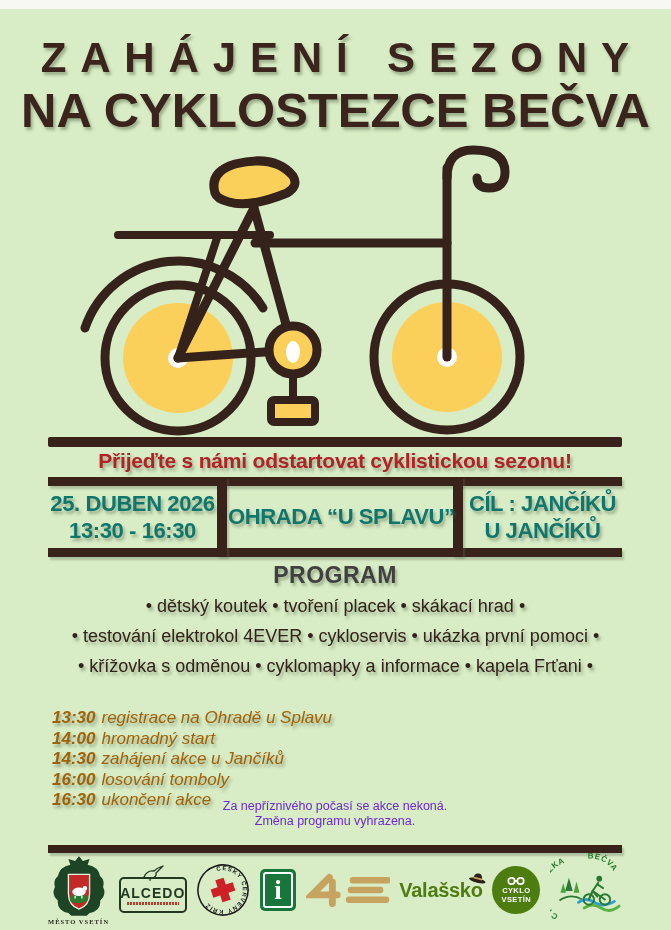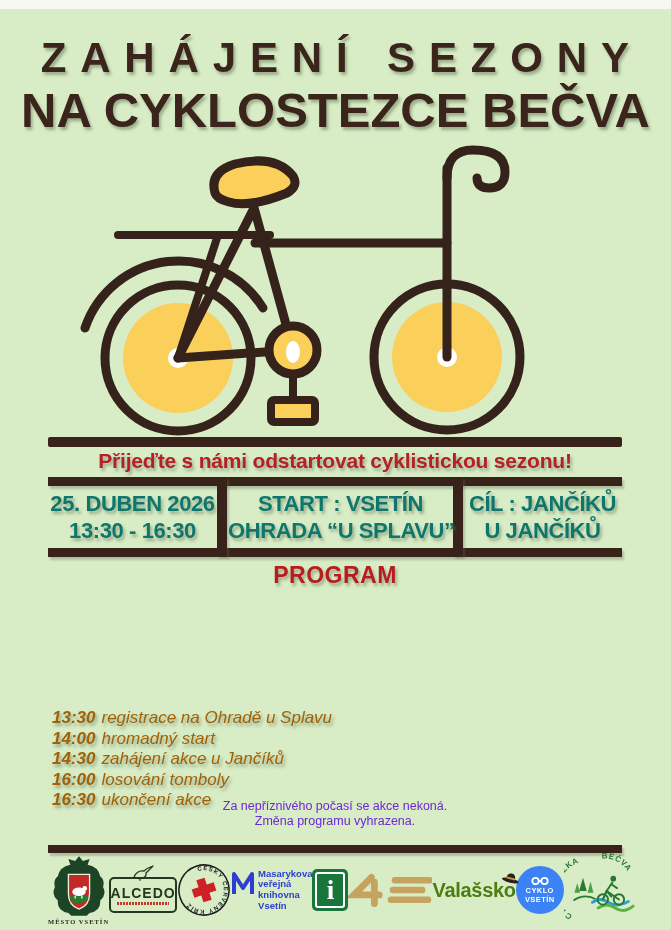--- a/index.html
+++ b/index.html
@@ -17,21 +17,21 @@
   .bar3{top:548px;height:9px;}
   .bar4{top:845px;height:8px;}
   .vsep{position:absolute;top:477px;height:80px;width:10px;background:#38221a;box-shadow:2px 2px 2px rgba(96,116,82,.35);}
   .vsep1{left:217px;} .vsep2{left:453px;}
   .tagline{position:absolute;top:449px;left:48px;width:574px;text-align:center;font-size:21px;font-weight:bold;
       letter-spacing:-.2px;color:#b32025;white-space:nowrap;}
   .info-cell{position:absolute;top:487px;height:61px;display:flex;flex-direction:column;justify-content:center;
       text-align:center;font-size:22px;font-weight:bold;line-height:1.22;letter-spacing:-.4px;color:#0f766e;white-space:nowrap;}
   .ic1{left:48px;width:169px;} .ic2{left:228px;width:225px;} .ic3{left:463px;width:159px;}
   .program-h{position:absolute;top:562px;left:48px;width:574px;text-align:center;font-size:23px;font-weight:bold;
-      letter-spacing:.5px;color:#b91c1c;}
+      letter-spacing:.5px;color:#404040;}
   .bullets{position:absolute;top:591px;left:0;width:671px;text-align:center;font-size:18px;line-height:30px;
       color:#33221a;white-space:nowrap;}
   .schedule{position:absolute;top:708px;left:52px;font-size:17px;line-height:20.5px;color:#a16207;font-style:italic;}
   .sch-time{font-weight:bold;margin-right:6px;}
   .disclaimer{position:absolute;top:799px;left:48px;width:574px;text-align:center;font-size:12.5px;line-height:15px;
       font-weight:500;color:#6d28d9;}
   .logos{position:absolute;top:852px;left:48px;width:574px;height:76px;display:flex;align-items:center;
       justify-content:space-between;}
   .logo{flex:0 0 auto;display:flex;flex-direction:column;align-items:center;}
   .crest-label{font-family:"Liberation Serif",serif;font-size:6.5px;font-weight:bold;letter-spacing:1px;
@@ -44,21 +44,21 @@
       background:repeating-linear-gradient(90deg,#c0392b 0 2px,transparent 2px 3px);}
   .alcedo-bird{position:absolute;top:-4px;left:22px;}
   .knihovna{display:flex;flex-direction:row;align-items:flex-start;gap:3px;}
   .knihovna-text{font-size:9.5px;font-weight:bold;color:#2b3fd0;line-height:1.12;}
   .infoicon{width:36px;height:42px;background:#19763a;border-radius:5px;position:relative;}
   .infoicon-inner{position:absolute;inset:3px;border:2px solid #fff;border-radius:3px;display:flex;
       align-items:center;justify-content:center;font-family:"Liberation Serif",serif;font-weight:bold;
       font-size:27px;color:#fff;line-height:1;}
   .valassko{position:relative;font-size:20px;font-weight:800;letter-spacing:-.3px;color:#4d7c0f;white-space:nowrap;}
   .hat{position:absolute;top:-7px;right:-4px;transform:rotate(14deg);}
-  .cyklo{width:48px;height:48px;border-radius:50%;background:#3b82f6;display:flex;flex-direction:column;
+  .cyklo{width:48px;height:48px;border-radius:50%;background:#4d7c0f;display:flex;flex-direction:column;
       align-items:center;justify-content:center;}
   .cyklo-line{font-size:7.5px;font-weight:800;color:#fff;letter-spacing:.4px;line-height:1.2;}
   .sr{position:absolute;width:1px;height:1px;overflow:hidden;clip-path:inset(50%);}
 </style>
 </head>
 <body>
 
 <div class="poster">
   <div class="top-strip"></div>
 
@@ -105,30 +105,34 @@
   <div class="hbar bar2"></div>
   <div class="hbar bar3"></div>
   <div class="vsep vsep1"></div>
   <div class="vsep vsep2"></div>
 
   <div class="info-cell ic1 shadow">
     <div>25. DUBEN 2026</div>
     <div>13:30 - 16:30</div>
   </div>
   <div class="info-cell ic2 shadow">
-    <div>START : VSETÍN</div>
     <div>OHRADA “U SPLAVU”</div>
   </div>
   <div class="info-cell ic3 shadow">
     <div>CÍL : JANČÍKŮ</div>
     <div>U JANČÍKŮ</div>
   </div>
 
   <div class="program-h shadow">PROGRAM</div>
 
+  <div class="bullets shadow">
+    <div>• dětský koutek • tvoření placek • skákací hrad •</div>
+    <div>• testování elektrokol 4EVER • cykloservis • ukázka první pomoci •</div>
+    <div>• křížovka s odměnou • cyklomapky a informace • kapela Frťani •</div>
+  </div>
 
   <div class="schedule shadow">
     <div><span class="sch-time">13:30</span><span class="sch-act">registrace na Ohradě u Splavu</span></div>
     <div><span class="sch-time">14:00</span><span class="sch-act">hromadný start</span></div>
     <div><span class="sch-time">14:30</span><span class="sch-act">zahájení akce u Jančíků</span></div>
     <div><span class="sch-time">16:00</span><span class="sch-act">losování tomboly</span></div>
     <div><span class="sch-time">16:30</span><span class="sch-act">ukončení akce</span></div>
   </div>
 
   <div class="disclaimer">
@@ -173,31 +177,20 @@
             </defs>
           <text font-size="6.2" font-weight="bold" fill="#1c1c1c" letter-spacing="1.1">
             <textPath href="#cckArc">ČESKÝ ČERVENÝ KŘÍŽ</textPath>
           </text>
           <rect x="23.5" y="16" width="9" height="24" fill="#ce2127"></rect>
           <rect x="16" y="23.5" width="24" height="9" fill="#ce2127"></rect>
         </g>
       </svg>
     </div>
 
-    <div class="logo knihovna">
-      <svg width="24" height="27" viewBox="0 0 24 27">
-        <path d="M3 25 V5 L12 19 L21 5 V25" fill="none" stroke="#2b3fd0" stroke-width="4" stroke-linejoin="round"></path>
-      </svg>
-      <div class="knihovna-text">
-        <div>Masarykova</div>
-        <div>veřejná</div>
-        <div>knihovna</div>
-        <div>Vsetín</div>
-      </div>
-    </div>
 
     <div class="logo">
       <div class="infoicon">
         <div class="infoicon-inner">i</div>
       </div>
     </div>
 
     <div class="logo">
       <span class="sr">4E</span>
       <svg width="84" height="34" viewBox="0 0 86 34">

